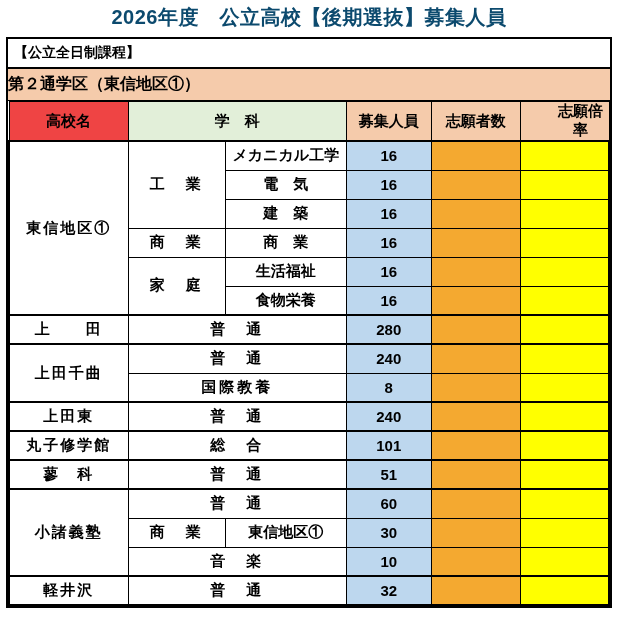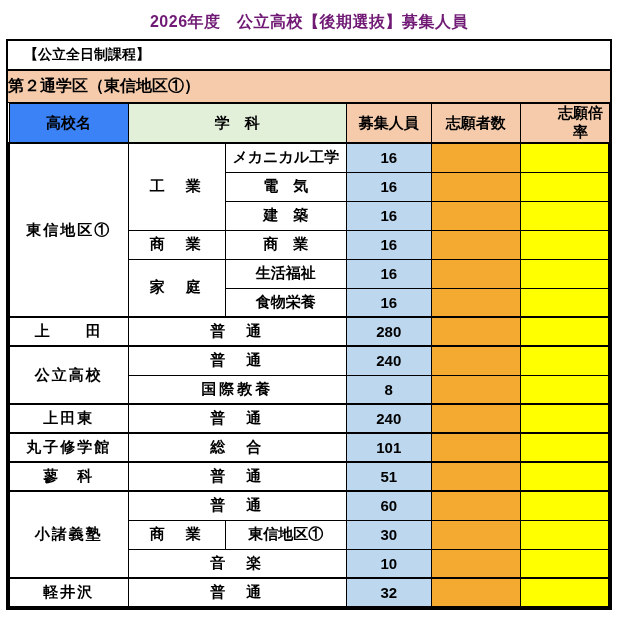--- a/index.html
+++ b/index.html
@@ -10,34 +10,34 @@
   }
   .page {
     width: 618px;
     height: 628px;
     position: relative;
     background: #ffffff;
     overflow: hidden;
   }
   .doc-title {
     text-align: center;
-    font-size: 16px;
-    font-weight: bold;
-    color: #701a75;
-    padding-top: 12px;
+    font-size: 20px;
+    font-weight: bold;
+    color: #0c4a6e;
+    padding-top: 4px;
     padding-bottom: 6px;
     letter-spacing: 0.5px;
   }
   .outer {
     margin: 0 6px;
     border: 2px solid #000000;
   }
   .course-band {
     border-bottom: 2px solid #000000;
-    padding: 5px 16px;
+    padding: 5px 6px;
     font-size: 14px;
     font-weight: bold;
   }
   .district-band {
     background: #f5cbab;
     border-bottom: 1.5px solid #000000;
     text-align: left;
     font-size: 16px;
     font-weight: bold;
     padding: 5px 0;
@@ -56,21 +56,21 @@
     padding: 0;
     height: 29px;
   }
   
   .hdr td {
     font-size: 9px;
     font-weight: normal;
     height: 16px;
     color: #444444;
   }
-  .hdr .h-school { background: #3b82f6; text-align: center; }
+  .hdr .h-school { background: #ef4444; text-align: center; }
   .hdr .h-dept   { background: #e2efd9; }
   .hdr .h-quota  { background: #f5cbab; }
   .hdr .h-apps   { background: #f5cbab; }
   .hdr .h-ratio  { background: #f5cbab; padding-left: 32px; }
 
   .c-school { background: #ffffff; }
   .c-dept   { background: #ffffff; border-radius: 7px; }
   .c-quota  { background: #bdd7ee; }
   .c-apps   { background: #f4a930; }
   .c-ratio  { background: #ffff00; }
@@ -156,21 +156,21 @@
             <td class="c-ratio thick-right thick-bottom"></td>
           </tr>
           <tr>
             <td class="c-school school-name thick-left thick-top thick-bottom" rowspan="1">上　　田</td>
             <td colspan="2" class="c-dept dept-wide thick-top thick-bottom">普　通</td>
             <td class="c-quota quota thick-top thick-bottom">280</td>
             <td class="c-apps thick-top thick-bottom"></td>
             <td class="c-ratio thick-right thick-top thick-bottom"></td>
           </tr>
           <tr>
-            <td class="c-school school-name thick-left thick-top thick-bottom" rowspan="2">公立高校</td>
+            <td class="c-school school-name thick-left thick-top thick-bottom" rowspan="2">上田千曲</td>
             <td colspan="2" class="c-dept dept-wide thick-top">普　通</td>
             <td class="c-quota quota thick-top">240</td>
             <td class="c-apps thick-top"></td>
             <td class="c-ratio thick-right thick-top"></td>
           </tr>
           <tr>
             <td colspan="2" class="c-dept dept-wide thick-bottom">国際教養</td>
             <td class="c-quota quota thick-bottom">8</td>
             <td class="c-apps thick-bottom"></td>
             <td class="c-ratio thick-right thick-bottom"></td>

